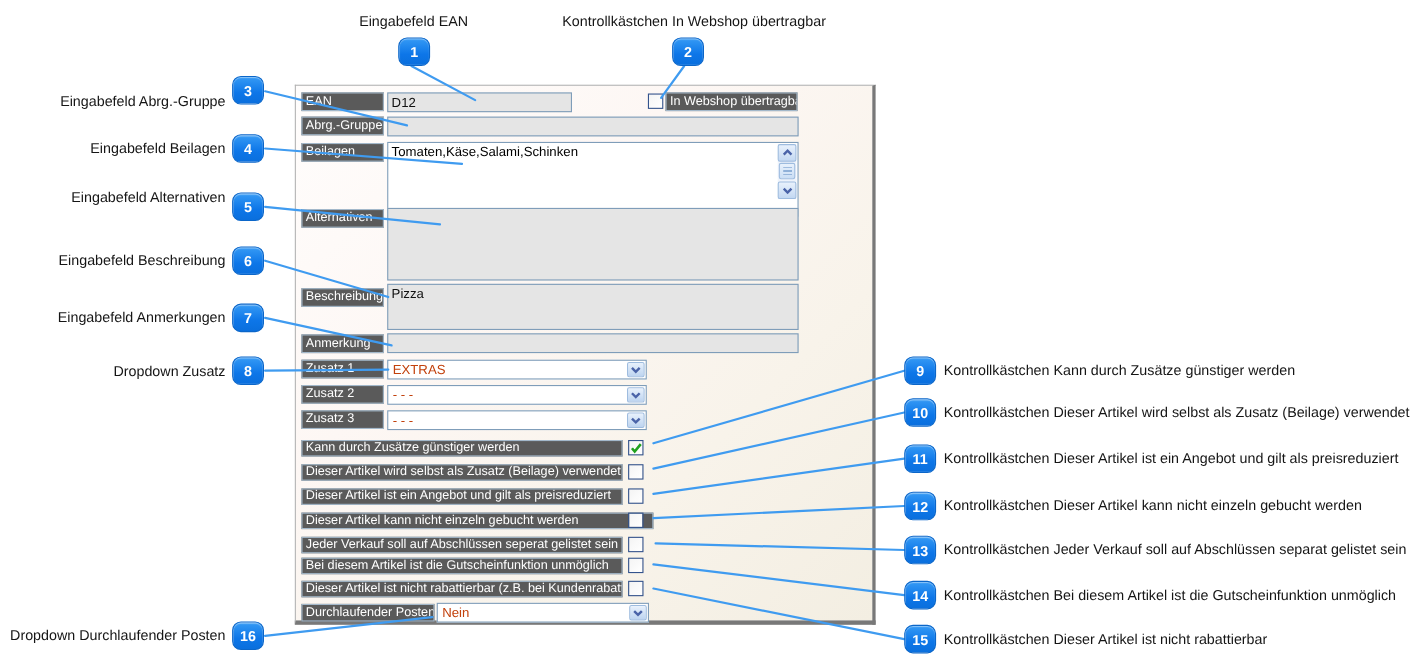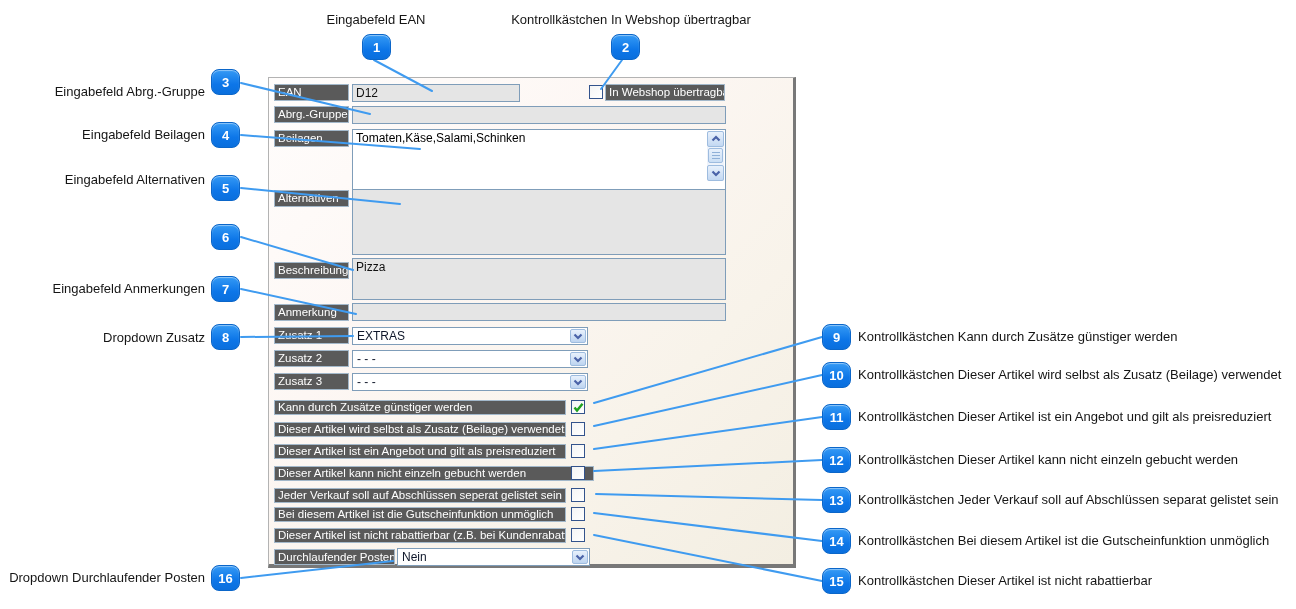--- a/index.html
+++ b/index.html
@@ -36,21 +36,21 @@
     display:flex; align-items:center; justify-content:center; }
   .sthumb { position:absolute; left:1px; width:15px; height:15px;
     background:linear-gradient(180deg,#e8f1fc,#cadef5); border:1px solid #9ebcdf; border-radius:2px;
     display:flex; align-items:center; justify-content:center; }
   .grip { width:8px; height:7px;
     background:repeating-linear-gradient(180deg,#8fb0d8 0px,#8fb0d8 1px,transparent 1px,transparent 3px); }
 
   
   .dropdown { position:absolute; background:#ffffff; border:1px solid #7f9db9; z-index:2; cursor:default; }
   .dd-value { position:absolute; left:4px; top:1px; right:20px; font-size:12px; line-height:15px;
-    white-space:nowrap; overflow:hidden; color:#0f172a; }
+    white-space:nowrap; overflow:hidden; color:#c2410c; }
   .dd-btn { position:absolute; right:1px; top:1px; bottom:1px; width:16px;
     background:linear-gradient(180deg,#e8f1fc,#bdd4f0); border:1px solid #9ebcdf; border-radius:2px;
     display:flex; align-items:center; justify-content:center; }
 
   
   .checkbox { position:absolute; width:14px; height:14px; background:linear-gradient(135deg,#f4f4f4,#ffffff);
     border:1px solid #33538c; z-index:2; display:flex; align-items:center; justify-content:center; }
   .checkbox svg { display:none; }
   .checkbox.checked svg { display:block; }
 
@@ -207,20 +207,21 @@
   <div class="badge" style="left:362px; top:34px;">1</div>
   <div class="co-text co-top" style="left:481px; top:12px; width:300px;">Kontrollkästchen In Webshop übertragbar</div>
   <div class="badge" style="left:611px; top:34px;">2</div>
 
   <div class="co-text co-left" style="top:84px;">Eingabefeld Abrg.-Gruppe</div>
   <div class="badge" style="left:211px; top:69px;">3</div>
   <div class="co-text co-left" style="top:127px;">Eingabefeld Beilagen</div>
   <div class="badge" style="left:211px; top:122px;">4</div>
   <div class="co-text co-left" style="top:172px;">Eingabefeld Alternativen</div>
   <div class="badge" style="left:211px; top:175px;">5</div>
+  <div class="co-text co-left" style="top:229px;">Eingabefeld Beschreibung</div>
   <div class="badge" style="left:211px; top:224px;">6</div>
   <div class="co-text co-left" style="top:281px;">Eingabefeld Anmerkungen</div>
   <div class="badge" style="left:211px; top:276px;">7</div>
   <div class="co-text co-left" style="top:330px;">Dropdown Zusatz</div>
   <div class="badge" style="left:211px; top:324px;">8</div>
 
   <div class="badge" style="left:822px; top:324px;">9</div>
   <div class="co-text" style="left:858px; top:329px;">Kontrollkästchen Kann durch Zusätze günstiger werden</div>
   <div class="badge" style="left:822px; top:362px;">10</div>
   <div class="co-text" style="left:858px; top:367px;">Kontrollkästchen Dieser Artikel wird selbst als Zusatz (Beilage) verwendet</div>

